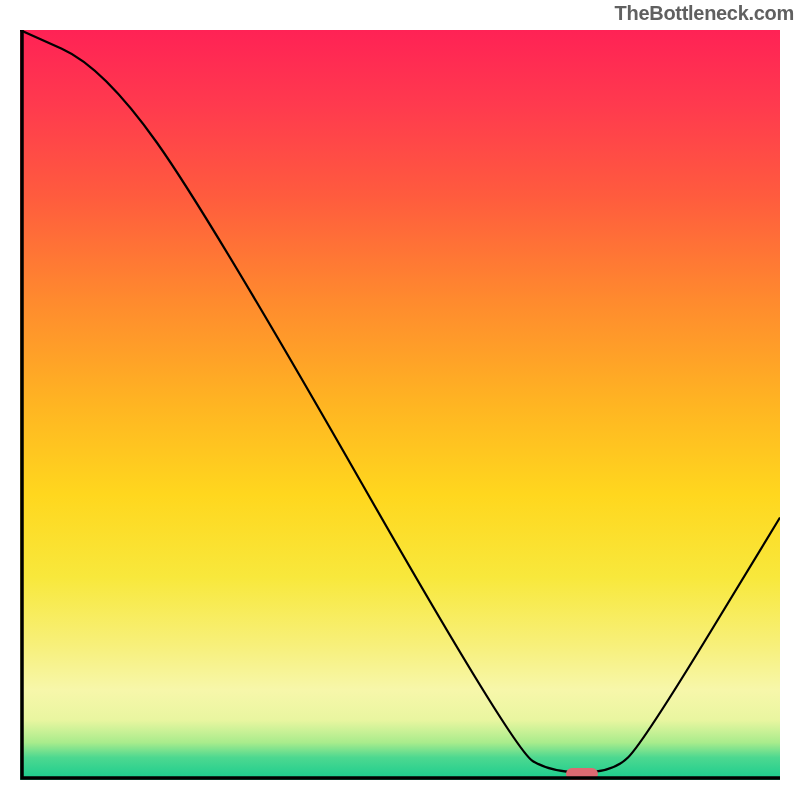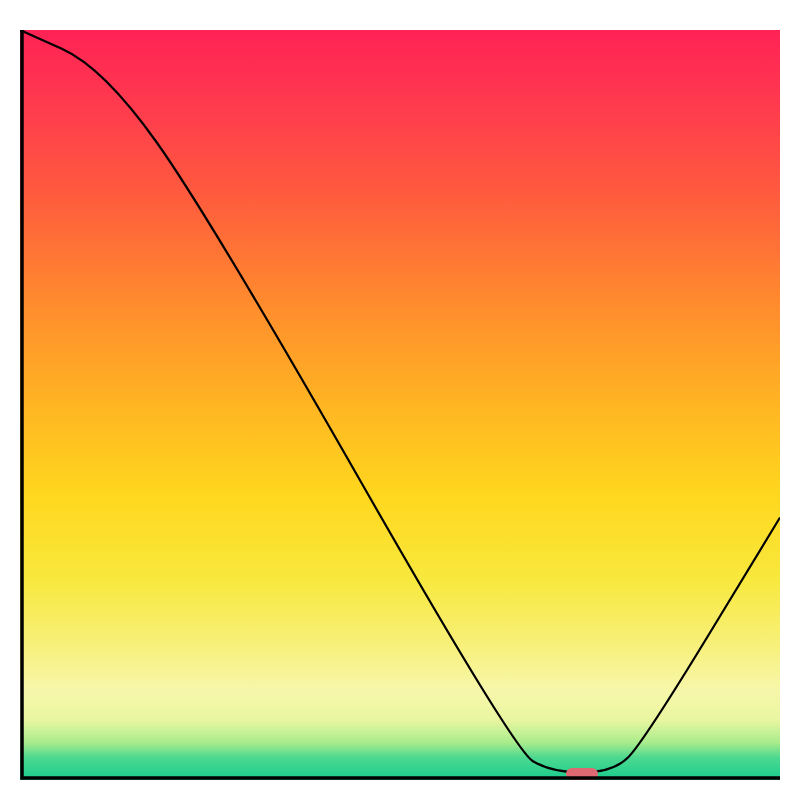--- a/index.html
+++ b/index.html
@@ -43,20 +43,21 @@
   background: #dd6a72;
   border-radius: 6px;
 }
 svg.curve { position: absolute; inset: 0; width: 100%; height: 100%; pointer-events: none; }
 svg.frame { position: absolute; inset: 0; width: 100%; height: 100%; pointer-events: none; }
 </style>
 </head>
 <body>
 
 <div class="wrap">
+  <div class="attribution">TheBottleneck.com</div>
 
   <div class="plot">
 
     <svg class="curve" viewBox="0 0 760 750" preserveAspectRatio="none">
       <path id="curve-path" d="M 0 0 Q 0 0 41.8 18.75 Q 83.6 37.5 136.8 112.5 Q 190 187.5 342 453.75 Q 494 720 513 731.25 Q 532 742.5 562.4000000000001 742.5 Q 592.8000000000001 742.5 608 727.5 Q 623.1999999999999 712.5 691.5999999999999 600 L 760 487.5" fill="none" stroke="#000" stroke-width="2.2"></path>
     </svg>
 
     <div class="marker" id="marker" style="left: 546.4px; top: 737.5px;"></div>
 
     <svg class="frame" viewBox="0 0 760 750" preserveAspectRatio="none">

